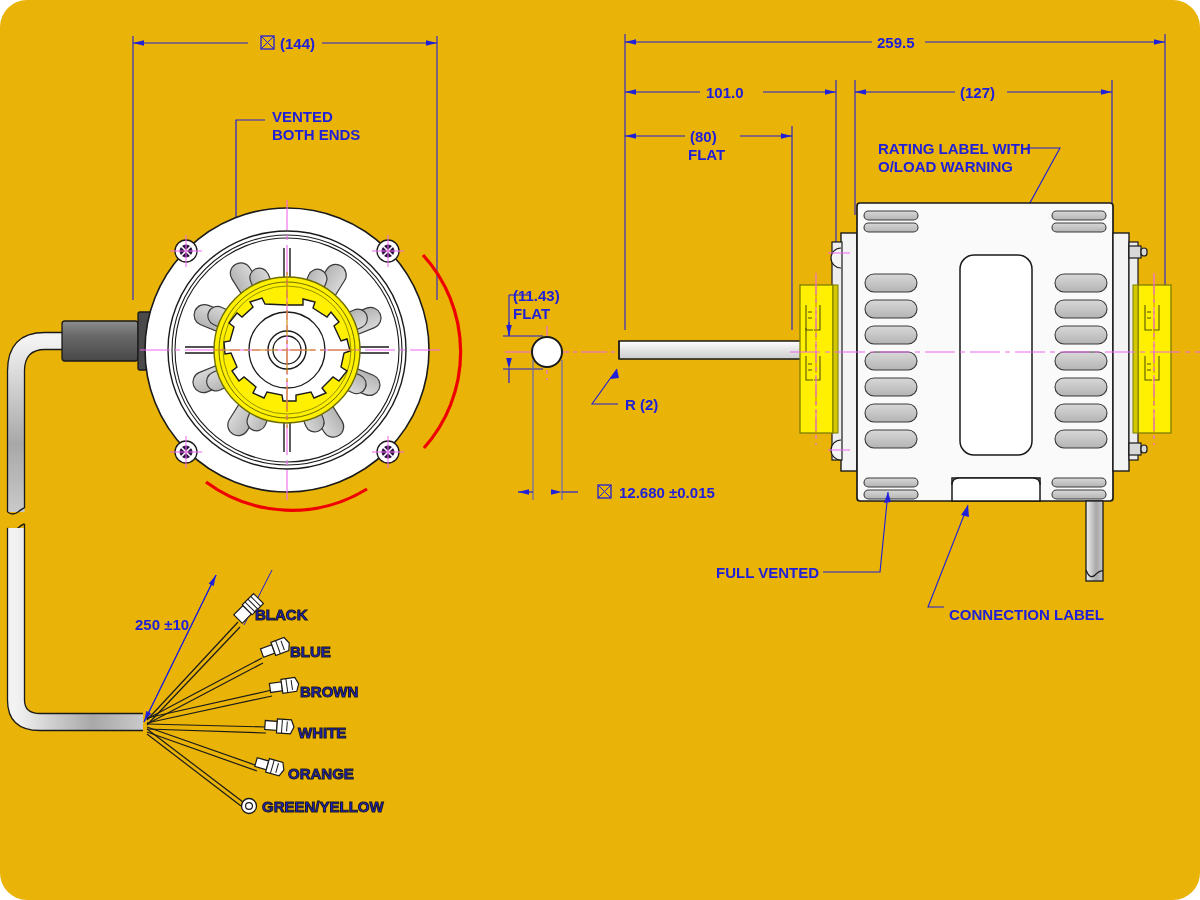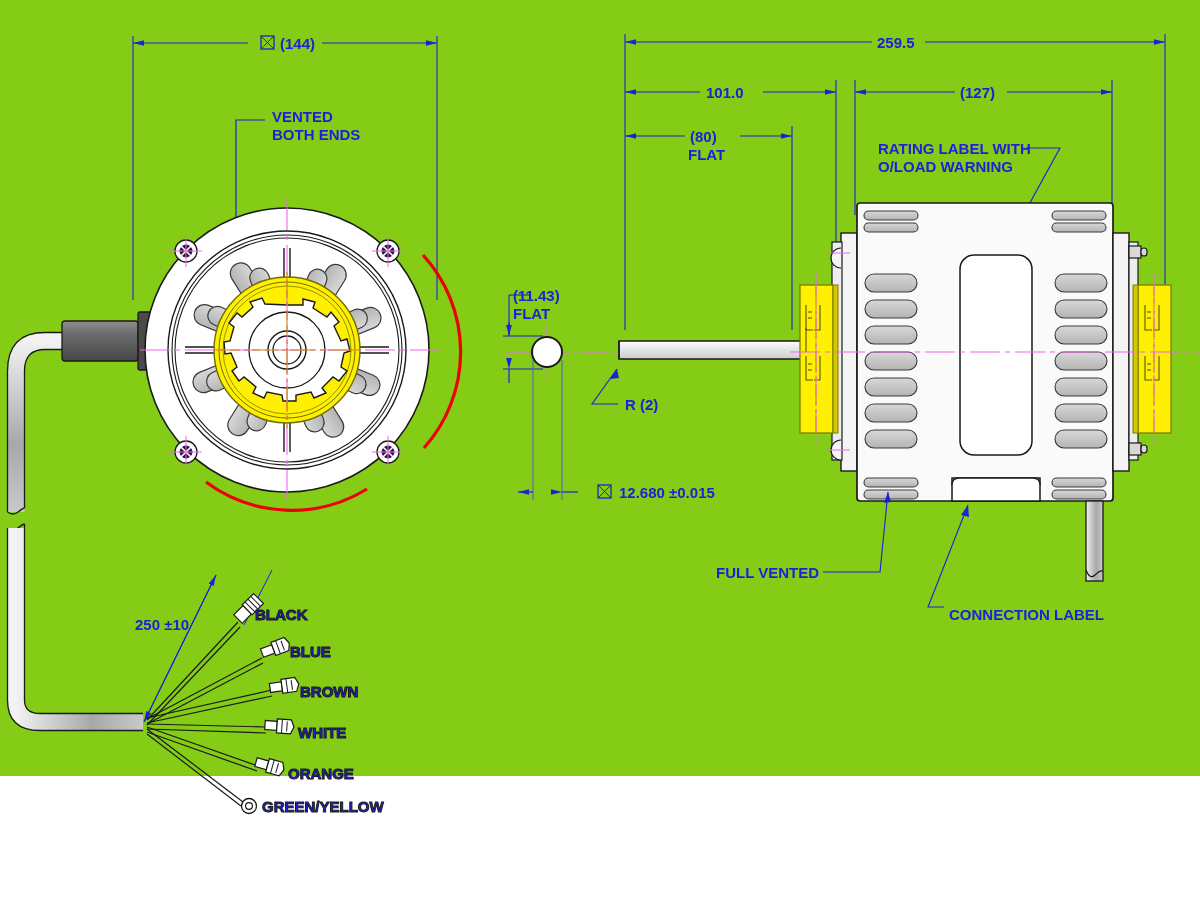--- a/index.html
+++ b/index.html
@@ -1,21 +1,21 @@
 <!DOCTYPE html>
 <html><head>
 <meta charset="utf-8">
 <title>Motor Technical Drawing</title>
 <style>
   html,body{margin:0;padding:0;background:#ffffff;}
   body{
     font-family:"Liberation Sans","DejaVu Sans",sans-serif;
     width:1200px;height:900px;overflow:hidden;position:relative;
   }
-  #stage{position:relative;width:1200px;height:776px;background:#84cc16;}
+  #stage{position:relative;width:1200px;height:900px;background:#eab308;border-radius:27px;}
   svg{display:block;}
   .dimtxt{
     font-family:"Liberation Sans","DejaVu Sans",sans-serif;
     font-weight:bold;font-size:15px;fill:#2020d8;
   }
   .notetxt{
     font-family:"Liberation Sans","DejaVu Sans",sans-serif;
     font-weight:bold;font-size:15px;fill:#2020d8;
   }
   .wiretxt{

